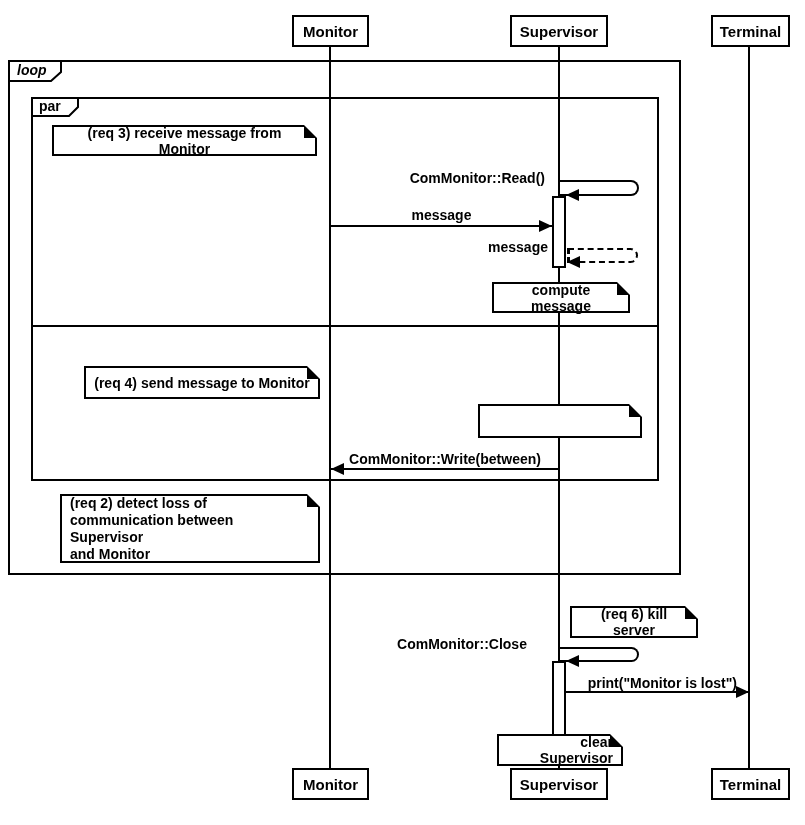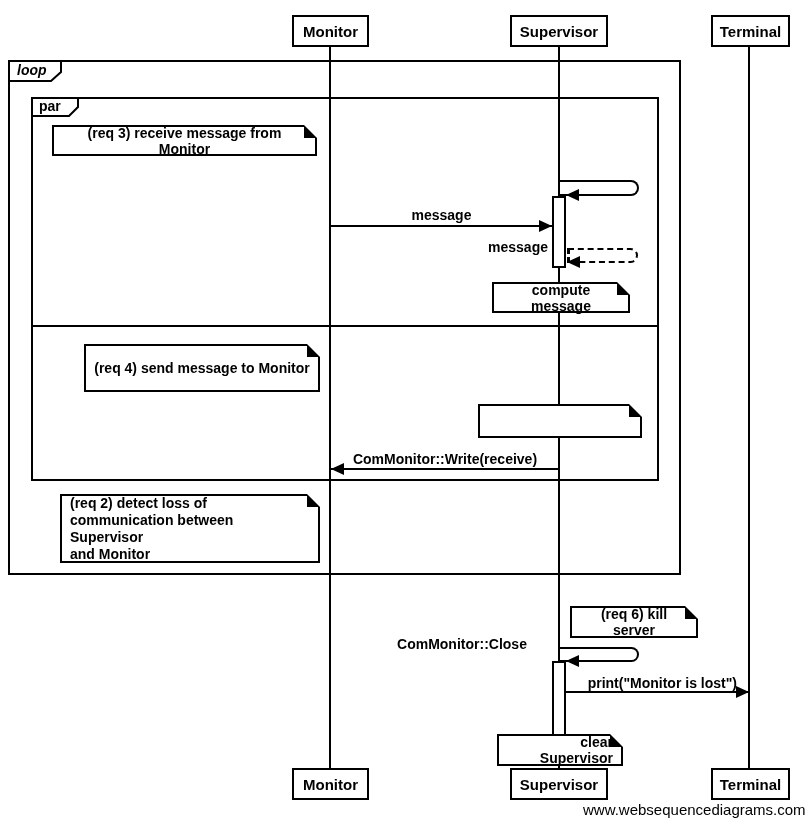--- a/index.html
+++ b/index.html
@@ -59,32 +59,33 @@
   <svg class="frame-tab" style="left:31px; top:97px;" width="48" height="20" viewBox="0 0 48 20">
       <path d="M1 1 H47 V10 L38 19 H1 Z" fill="#ffffff" stroke="#000000" stroke-width="2"></path>
     </svg>
   <span class="frame-tab-text" style="left:39px; top:98px;">par</span>
 
   <div class="act" style="left:552px; top:196px; height:72px;"></div>
   <div class="act" style="left:552px; top:661px; height:95px;"></div>
 
   <div class="selfcall" style="left:560px; top:180px; width:79px; height:16px;"></div>
   <div class="arr-l" style="left:566px; top:189px;"></div>
+  <div class="mlabel" style="left:375px; top:170px; width:170px; text-align:right;">ComMonitor::Read()</div>
 
   <div class="mline" style="left:331px; top:225px; width:221px;"></div>
   <div class="arr-r" style="left:539px; top:220px;"></div>
   <div class="mlabel" style="left:331px; top:207px; width:221px; text-align:center;">message</div>
 
   <div class="selfcall dashed" style="left:567px; top:248px; width:71px; height:15px;"></div>
   <div class="arr-l" style="left:567px; top:256px;"></div>
   <div class="mlabel" style="left:398px; top:239px; width:150px; text-align:right;">message</div>
 
   <div class="mline" style="left:331px; top:468px; width:228px;"></div>
   <div class="arr-l" style="left:331px; top:463px;"></div>
-  <div class="mlabel" style="left:335px; top:451px; width:220px; text-align:center;">ComMonitor::Write(receive)</div>
+  <div class="mlabel" style="left:335px; top:451px; width:220px; text-align:center;">ComMonitor::Write(between)</div>
 
   <div class="selfcall" style="left:560px; top:647px; width:79px; height:15px;"></div>
   <div class="arr-l" style="left:566px; top:655px;"></div>
   <div class="mlabel" style="left:377px; top:636px; width:170px; text-align:center;">ComMonitor::Close</div>
 
   <div class="mline" style="left:566px; top:691px; width:183px;"></div>
   <div class="arr-r" style="left:736px; top:686px;"></div>
   <div class="mlabel" style="left:566px; top:675px; width:171px; text-align:right;">print("Monitor is lost")</div>
 
   <div class="note" style="left:52px; top:125px; width:265px; height:31px;">
@@ -92,21 +93,21 @@
     <i class="ear">
         <i class="ear-fold"></i>
       </i>
   </div>
   <div class="note" style="left:492px; top:282px; width:138px; height:31px;">
     <span>compute message</span>
     <i class="ear">
         <i class="ear-fold"></i>
       </i>
   </div>
-  <div class="note" style="left:84px; top:344px; width:236px; height:48px;">
+  <div class="note" style="left:84px; top:366px; width:236px; height:33px;">
     <span>(req 4) send message to Monitor</span>
     <i class="ear">
         <i class="ear-fold"></i>
       </i>
   </div>
   <div class="note" style="left:478px; top:404px; width:164px; height:34px;">
     <i class="ear">
         <i class="ear-fold"></i>
       </i>
   </div>
@@ -142,15 +143,14 @@
   <div class="actor" style="left:292px; top:768px; width:77px; height:32px;">
     <span>Monitor</span>
   </div>
   <div class="actor" style="left:510px; top:768px; width:98px; height:32px;">
     <span>Supervisor</span>
   </div>
   <div class="actor" style="left:711px; top:768px; width:79px; height:32px;">
     <span>Terminal</span>
   </div>
 
-  <div class="watermark">www.websequencediagrams.com</div>
 
 </div>
 
 </body></html>

